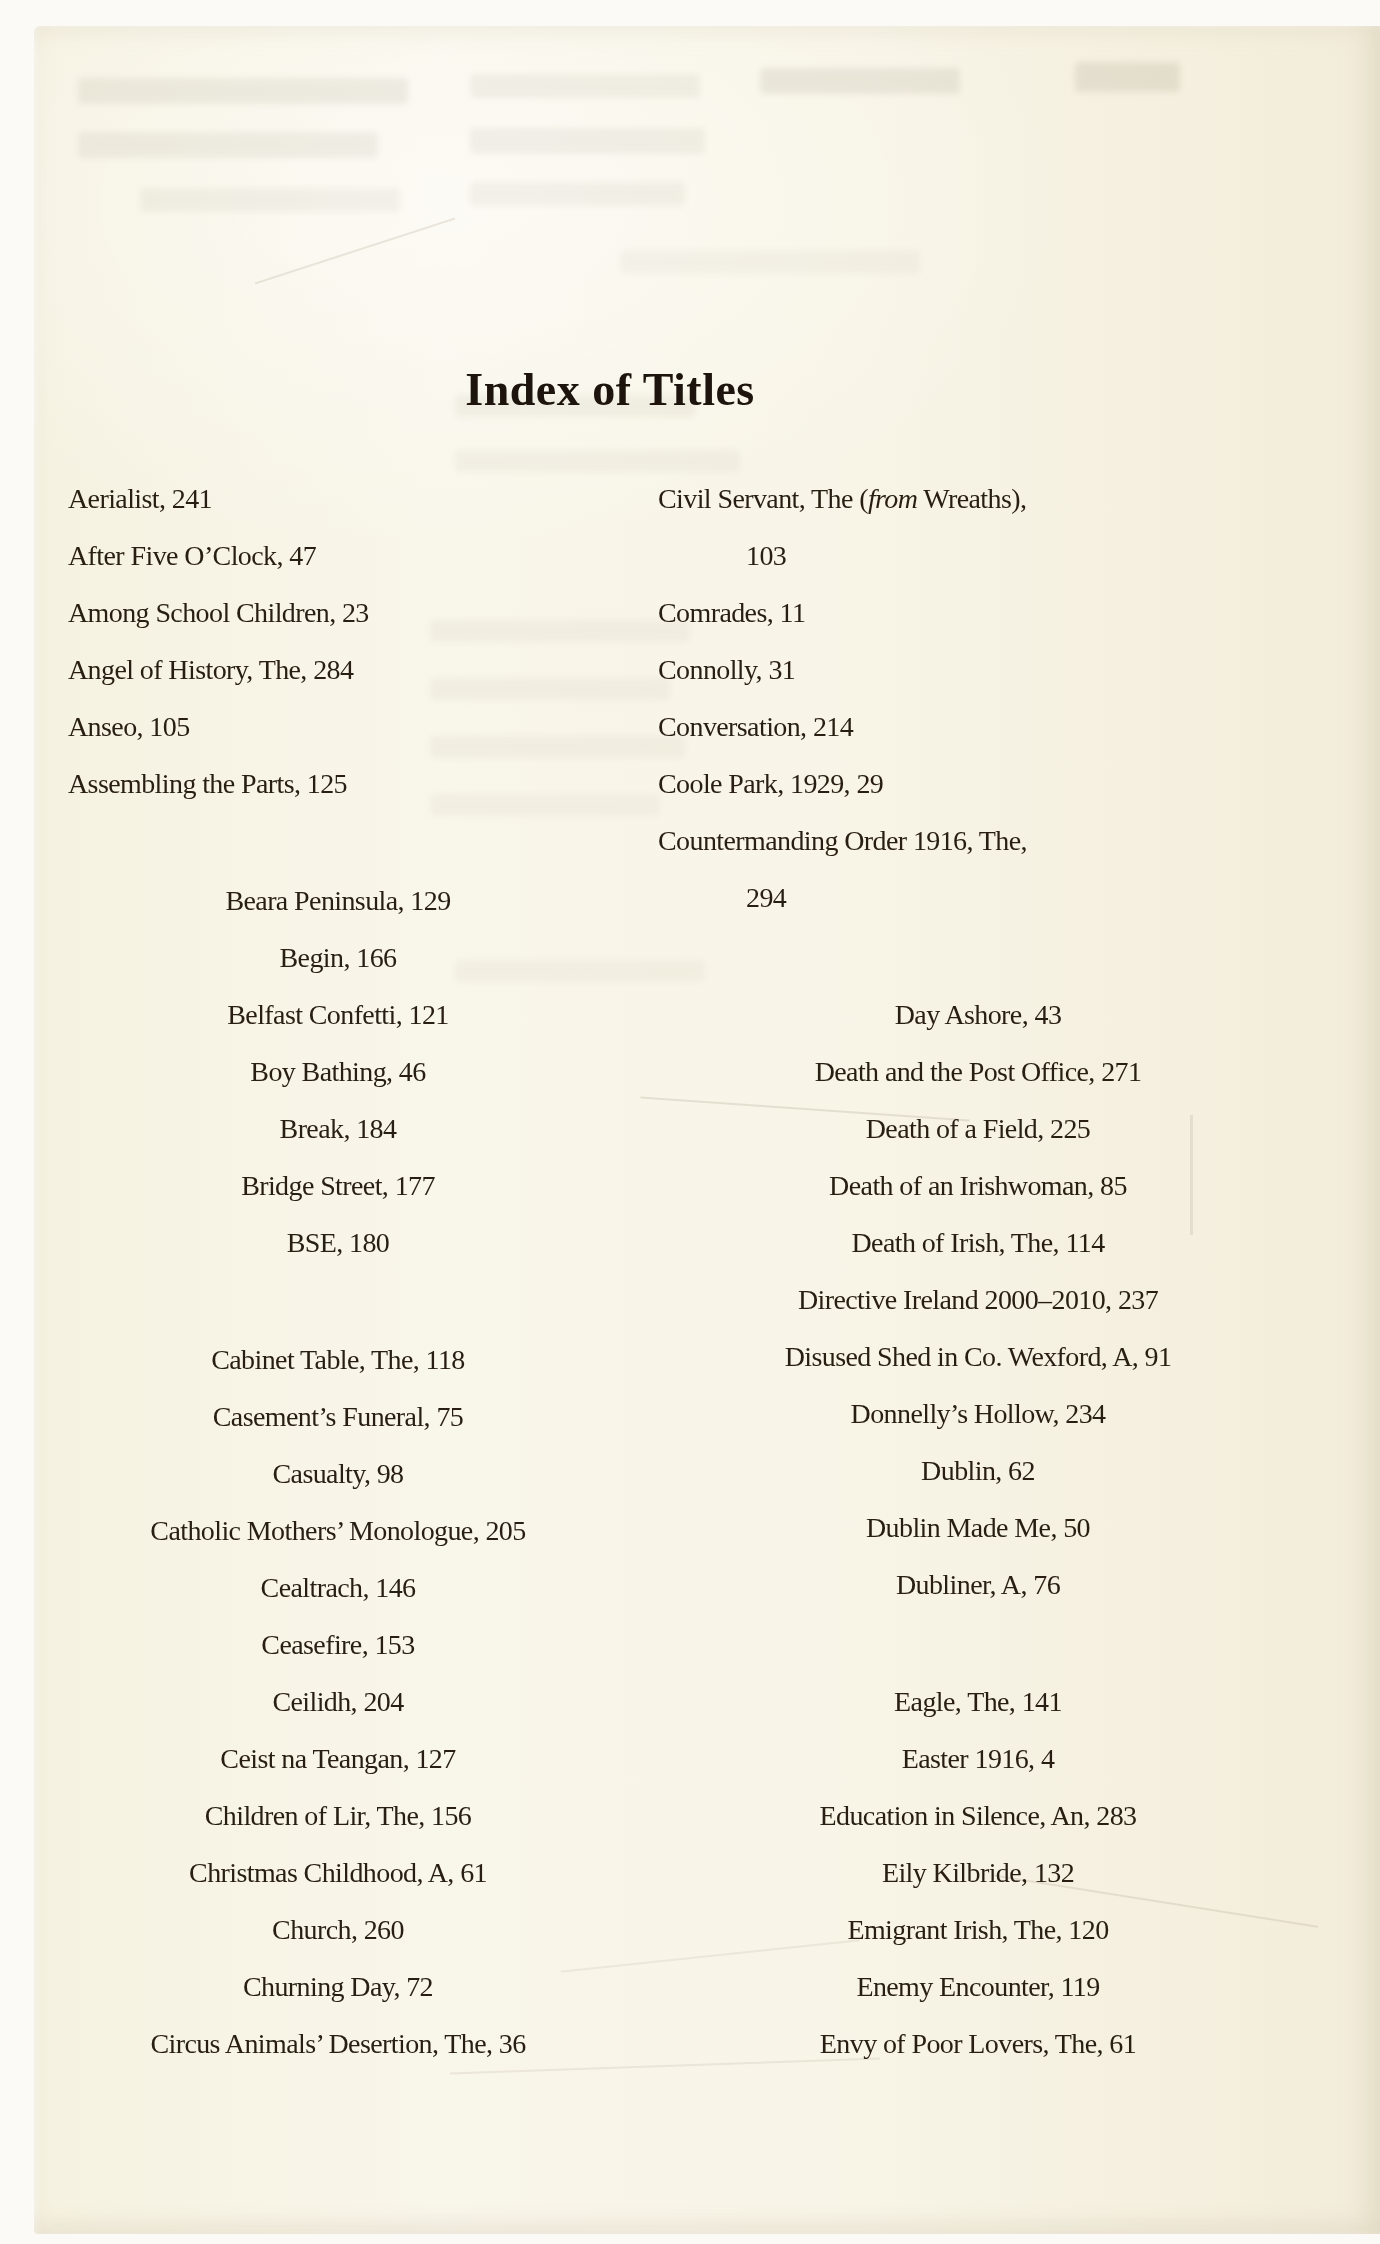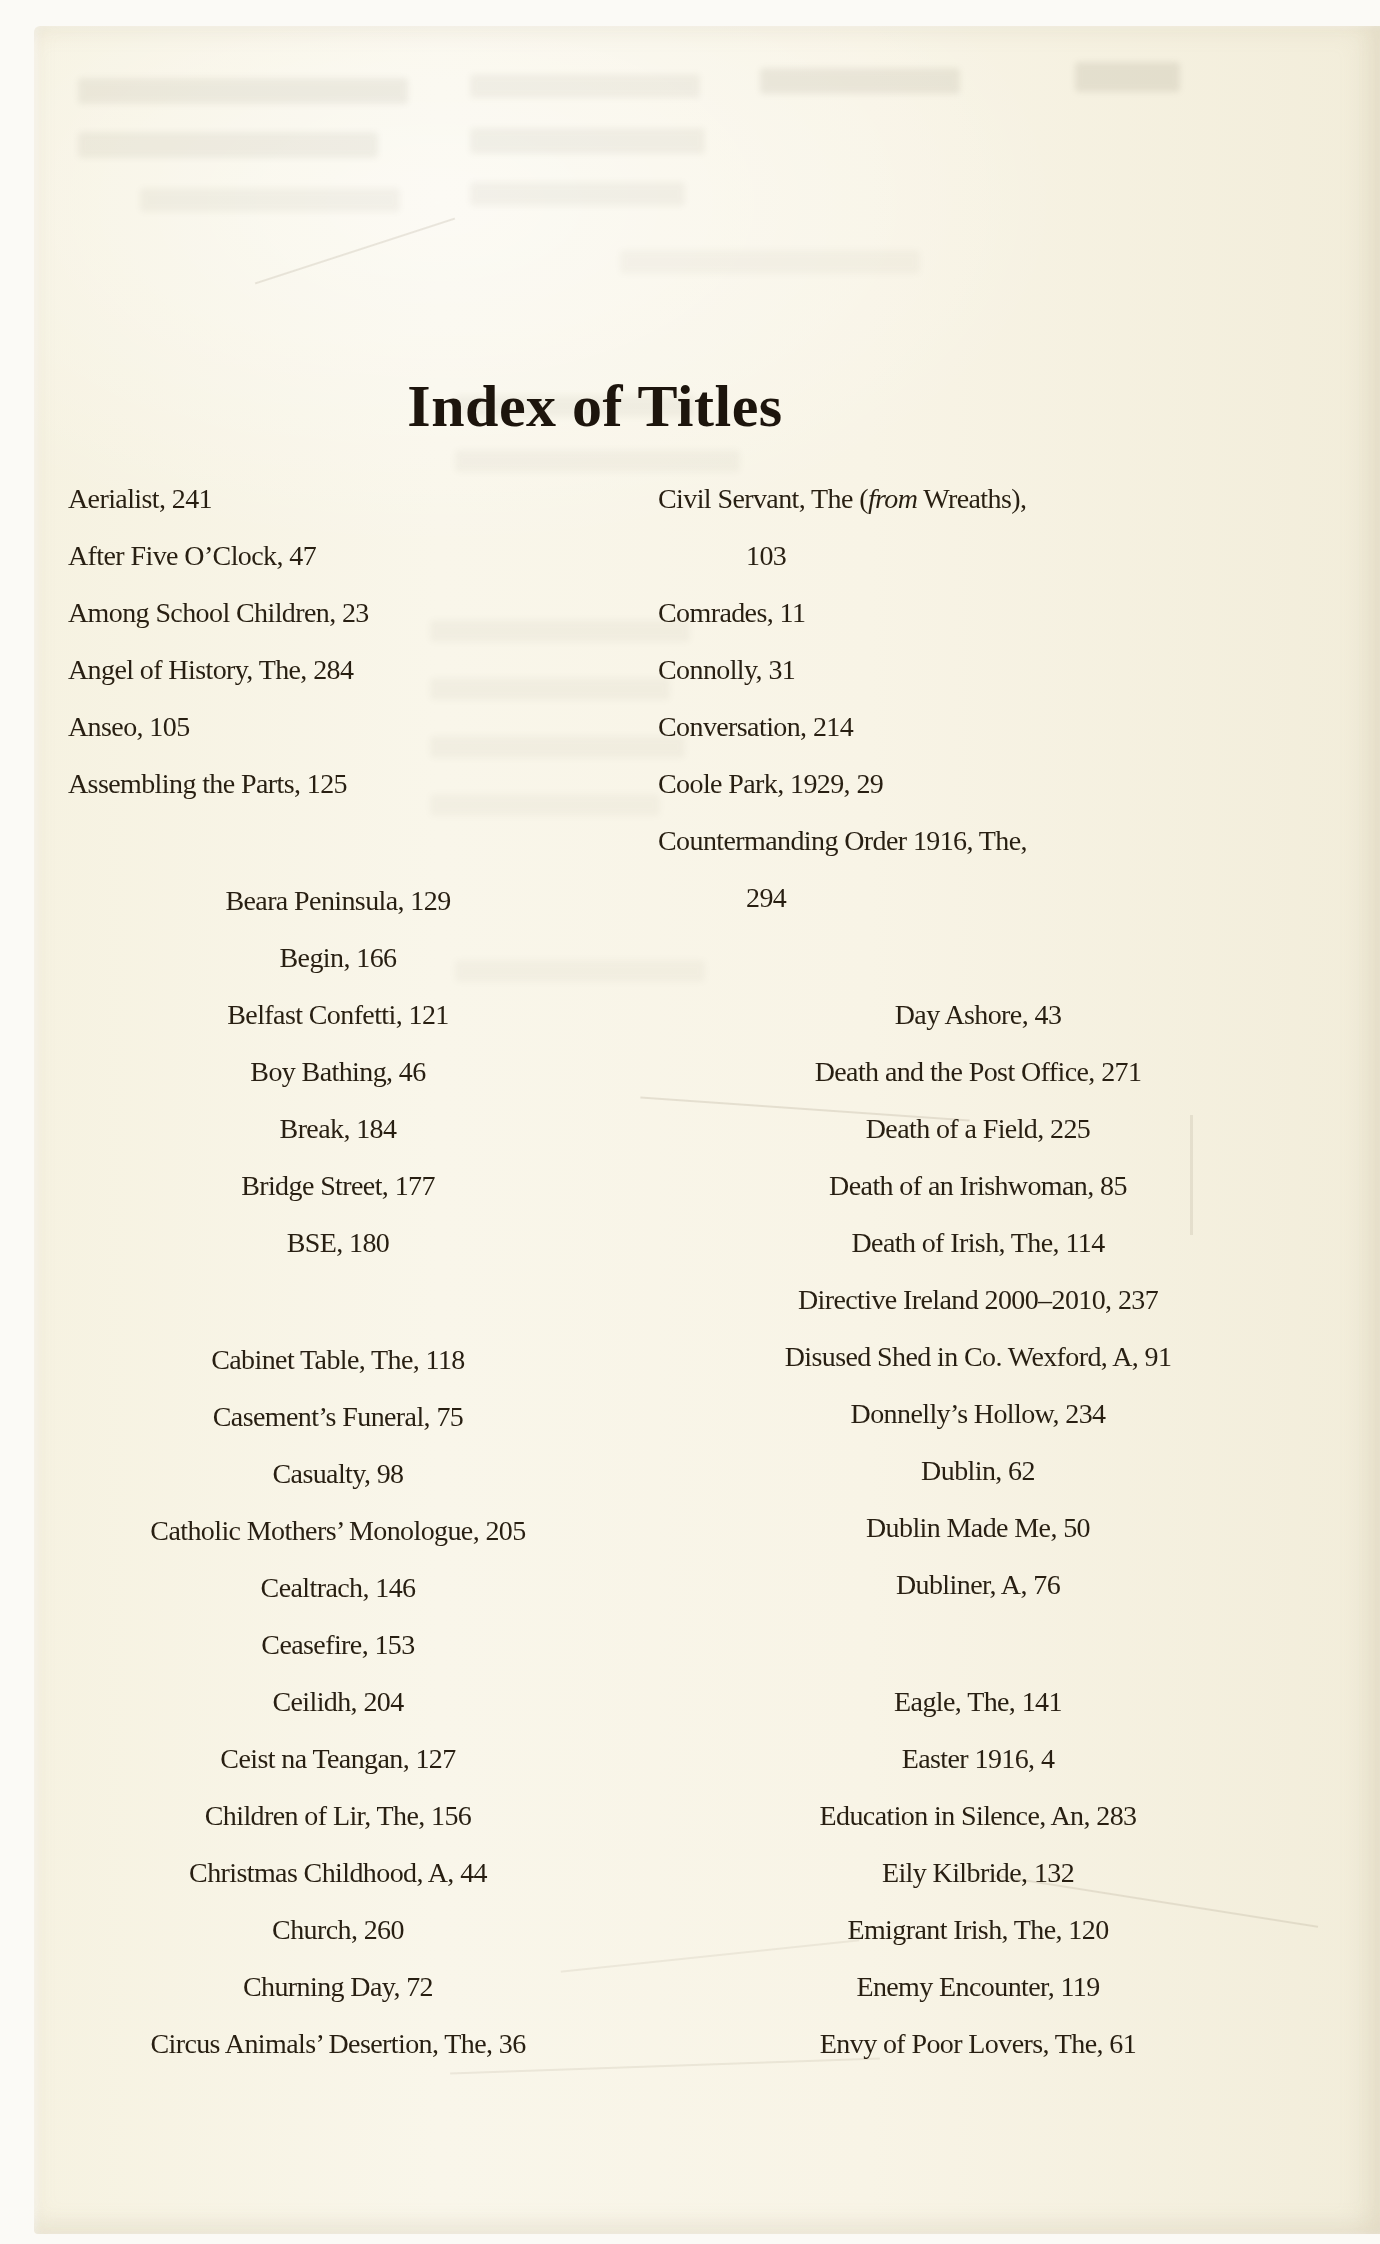--- a/index.html
+++ b/index.html
@@ -18,23 +18,23 @@
       linear-gradient(90deg, #f6f2e1 0%, #f9f6ea 30%, #f8f4e6 62%, #f2edda 100%),
       #f8f4e5;
     box-shadow:
       inset -14px 0 26px rgba(190,178,145,0.22),
       inset 0 -10px 22px rgba(200,190,160,0.15),
       inset 3px 0 6px rgba(255,255,255,0.6);
     border-radius:6px 0 0 4px;
   }
   .page-title{
     position:absolute;
-    left:0;top:336px;width:1190px;
+    left:15px;top:336px;width:1190px;
     text-align:center;
-    font-size:60px;
+    font-size:46px;
     font-weight:bold;
     letter-spacing:0.5px;
     color:#1d150d;
     line-height:1;
   }
   .col{
     position:absolute;
     top:470px;
     font-size:28px;
     line-height:57px;
@@ -115,21 +115,21 @@
     <div class="group">
       <div class="entry"><span>Cabinet Table, The, 118</span></div>
       <div class="entry"><span>Casement’s Funeral, 75</span></div>
       <div class="entry"><span>Casualty, 98</span></div>
       <div class="entry"><span>Catholic Mothers’ Monologue, 205</span></div>
       <div class="entry"><span>Cealtrach, 146</span></div>
       <div class="entry"><span>Ceasefire, 153</span></div>
       <div class="entry"><span>Ceilidh, 204</span></div>
       <div class="entry"><span>Ceist na Teangan, 127</span></div>
       <div class="entry"><span>Children of Lir, The, 156</span></div>
-      <div class="entry"><span>Christmas Childhood, A, 44</span></div>
+      <div class="entry"><span>Christmas Childhood, A, 61</span></div>
       <div class="entry"><span>Church, 260</span></div>
       <div class="entry"><span>Churning Day, 72</span></div>
       <div class="entry"><span>Circus Animals’ Desertion, The, 36</span></div>
     </div>
   </div>
 <div class="col col-right" id="right-col">
     <div class="group">
       <div class="entry"><span>Civil Servant, The (</span><em>from</em><span> Wreaths),</span></div>
       <div class="entry cont">103</div>
       <div class="entry"><span>Comrades, 11</span></div>

